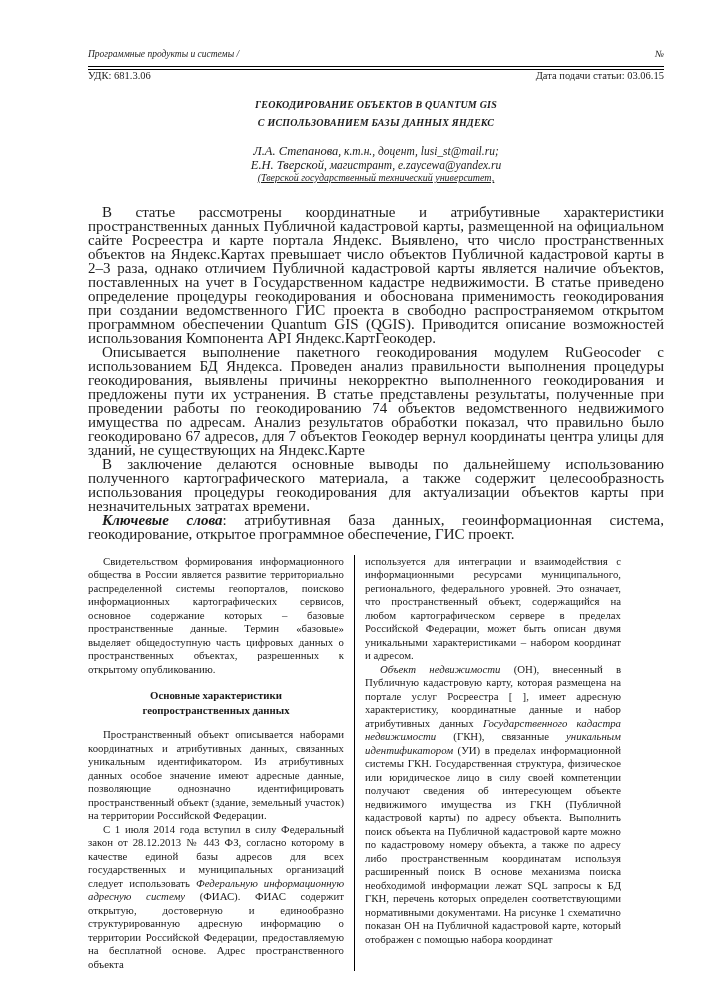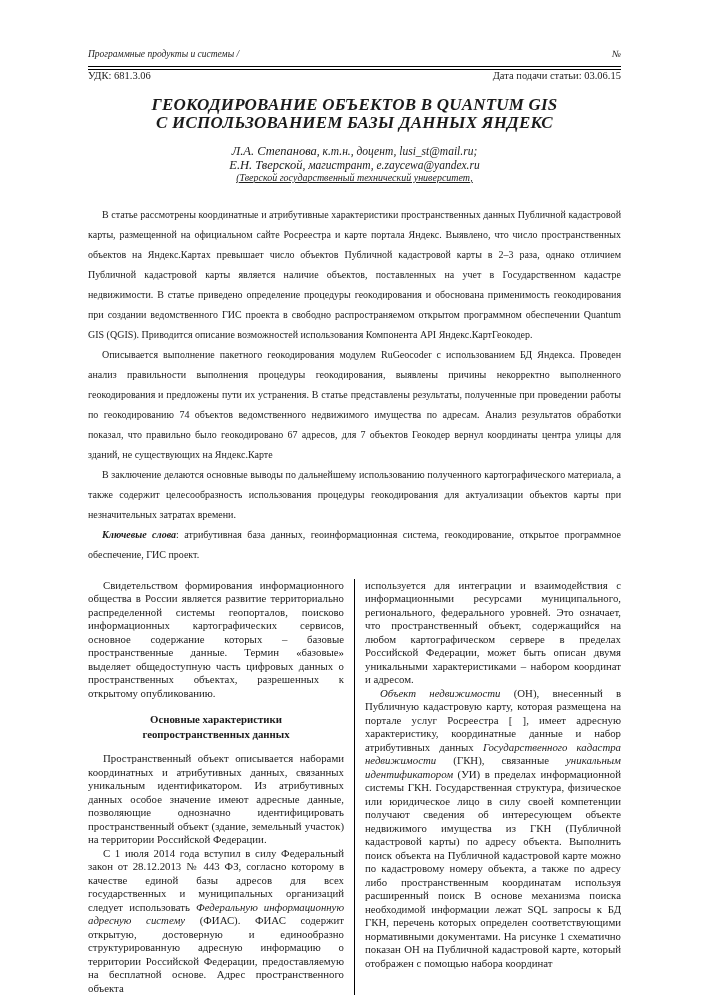--- a/index.html
+++ b/index.html
@@ -6,45 +6,45 @@
   html, body { background: #ffffff; }
   body {
     width: 709px; height: 1003px;
     font-family: "Liberation Serif", serif;
     color: #1b1b1b;
     position: relative;
     overflow: hidden;
   }
   .page {
     width: 709px; height: 1003px;
-    padding: 49px 88px 0 88px;
+    padding: 49px 45px 0 88px;
     outline: 1px solid #d9d9d9;
   }
   .running-head {
     display: flex; justify-content: space-between; align-items: baseline;
     font-style: italic; font-size: 9.5px; color: #222;
   }
   .double-rule {
     margin-top: 7px; height: 4px;
     border-top: 1.4px solid #000; border-bottom: 1px solid #000;
   }
   .meta-row {
     display: flex; justify-content: space-between;
     font-size: 10.5px; 
   }
   .title {
     margin-top: 15px; text-align: center;
-    font-size: 17px; font-weight: bold; font-style: italic;
+    font-size: 10px; font-weight: bold; font-style: italic;
     line-height: 18px; letter-spacing: 0.2px;
   }
   .authors { margin-top: 13px; text-align: center; font-style: italic; }
   .author-line { font-size: 11.5px; line-height: 13.5px; }
   .author-name { font-size: 12.5px; }
   .affil-line { font-size: 10px; line-height: 12.5px; text-decoration: underline; }
-  .abstract { margin-top: 20px; font-size: 10px; line-height: 20px; text-align: justify; }
+  .abstract { margin-top: 20px; font-size: 15px; line-height: 14px; text-align: justify; }
   .abstract p { text-indent: 14px; }
   .kw-lead { font-weight: bold; font-style: italic; }
   .columns { margin-top: 14px; display: flex; }
   .col { width: 256px; font-size: 10.8px; line-height: 13.5px; text-align: justify; }
   .col-gap { width: 10px; }
   .col-divider { width: 1px; background: #000; }
   .col p.indent { text-indent: 15px; }
   .col p.noindent { text-indent: 0; }
   .section-heading {
     text-align: center; font-weight: bold;

